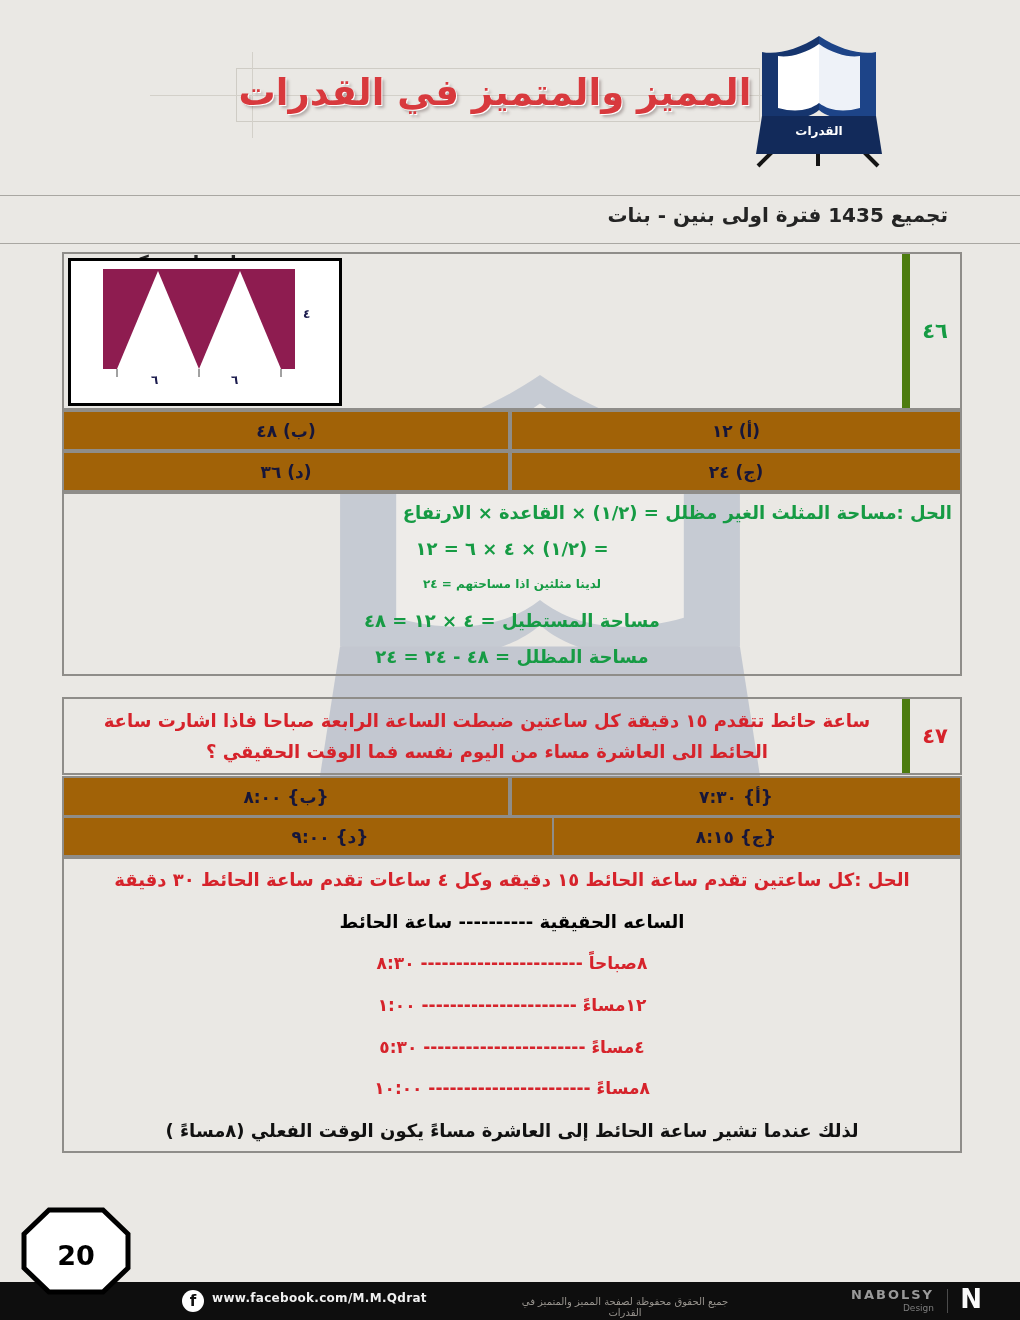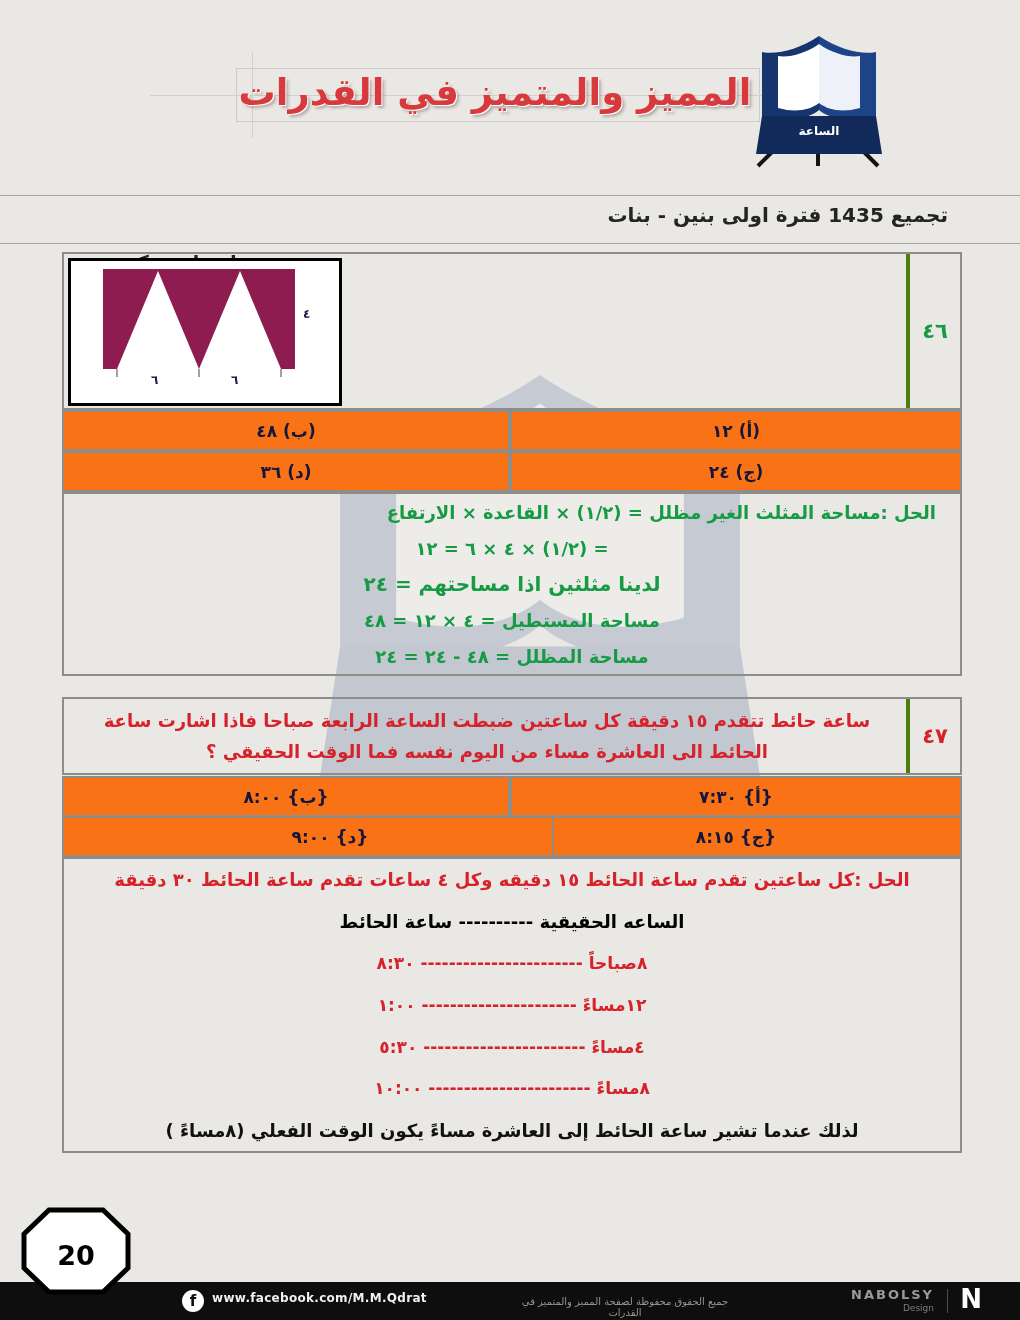--- a/index.html
+++ b/index.html
@@ -16,36 +16,36 @@
     text-align:center;font-size:37px;font-weight:bold;color:#d8393d;direction:rtl;z-index:2;
     text-shadow:1px 1px 0 #ffffff, 3px 3px 3px rgba(80,60,60,.35);
   }
   .logo{position:absolute;left:752px;top:24px;width:134px;height:144px;z-index:2;}
   .logo-badge{position:absolute;left:14px;top:100px;width:106px;text-align:center;color:#ffffff;font-size:12px;font-weight:bold;direction:rtl;}
   .subR{position:absolute;right:72px;top:203px;font-size:20px;font-weight:bold;color:#242424;direction:rtl;z-index:2;}
   .subL{position:absolute;left:112px;top:205px;font-size:19px;font-weight:bold;color:#242424;direction:rtl;z-index:2;margin-top:46px;}
   
   .qbox{position:absolute;left:62px;width:896px;border:2px solid #8f8d89;z-index:2;}
   .qnum{
-    position:absolute;top:0;right:0;bottom:0;width:50px;border-left:4px solid #4d7c0f;
+    position:absolute;top:0;right:0;bottom:0;width:50px;border-left:8px solid #4d7c0f;
     display:flex;align-items:center;justify-content:center;font-size:21px;font-weight:bold;
   }
   .green{color:#169b44;}
   .red{color:#d6232b;}
   .q46text{position:absolute;top:12px;right:64px;font-size:19px;font-weight:bold;color:#d6232b;direction:rtl;}
   .figure{position:absolute;left:4px;top:4px;width:268px;height:142px;background:#ffffff;border:3px solid #000000;}
   .figlabel{position:absolute;font-size:12px;font-weight:bold;color:#1c1c4e;}
   .opt{
-    position:absolute;height:37px;border:2px solid #8f8d89;background:#f97316;
+    position:absolute;height:37px;border:2px solid #8f8d89;background:#a16207;
     display:flex;align-items:center;justify-content:center;
     font-size:17px;font-weight:bold;color:#16163a;direction:rtl;z-index:2;
   }
   .solbox{position:absolute;left:62px;width:896px;border:2px solid #8f8d89;z-index:2;display:flex;flex-direction:column;}
   .solline{flex:1;display:flex;align-items:center;justify-content:center;font-weight:bold;direction:rtl;}
-  .solline.rightal{justify-content:flex-start;padding-right:24px;}
+  .solline.rightal{justify-content:flex-start;padding-right:8px;}
   .q47text{
     position:absolute;top:5px;right:62px;left:12px;bottom:5px;
     display:flex;align-items:center;justify-content:center;text-align:center;
     font-size:18px;line-height:31px;font-weight:bold;color:#d6232b;direction:rtl;
   }
   
   .watermark{position:absolute;left:305px;top:325px;opacity:.20;z-index:0;}
   
   .octwrap{position:absolute;left:20px;top:1206px;width:112px;height:90px;z-index:4;}
   .octnum{position:absolute;left:0;top:4px;width:112px;height:90px;display:flex;align-items:center;justify-content:center;font-size:27px;font-weight:bold;color:#000;}
@@ -81,21 +81,21 @@
   <svg width="134" height="144" viewBox="0 0 134 144">
     <path d="M20 128 L6 142" stroke="#141414" stroke-width="4"></path>
     <path d="M112 128 L126 142" stroke="#141414" stroke-width="4"></path>
     <path d="M66 128 L66 142" stroke="#141414" stroke-width="4"></path>
     <path d="M67 12 C 46 26, 24 31, 10 28 L 10 92 C 38 99, 58 94, 67 86 Z" fill="#16356e"></path>
     <path d="M67 12 C 88 26, 110 31, 124 28 L 124 92 C 96 99, 76 94, 67 86 Z" fill="#1d4488"></path>
     <path d="M67 20 C 53 30, 36 34, 26 32 L 26 84 C 44 89, 58 86, 67 79 Z" fill="#ffffff"></path>
     <path d="M67 20 C 81 30, 98 34, 108 32 L 108 84 C 90 89, 76 86, 67 79 Z" fill="#eef2f8"></path>
     <path d="M10 92 L124 92 L130 130 L4 130 Z" fill="#122a5a"></path>
   </svg>
-  <div class="logo-badge">الساعة</div>
+  <div class="logo-badge">القدرات</div>
 </div>
 
 <div class="rule" style="top:195px;"></div>
 <div class="subR">تجميع 1435 فترة اولى بنين - بنات</div>
 <div class="subL">حـل : احمد كرم</div>
 <div class="rule" style="top:243px;"></div>
 
 <div class="qbox" style="top:252px;height:154px;">
   <div class="qnum green">٤٦</div>
   <div class="figure">
@@ -114,21 +114,21 @@
 </div>
 
 <div class="opt" style="left:510px;top:410px;width:448px;">(أ) ١٢</div>
 <div class="opt" style="left:62px;top:410px;width:444px;">(ب) ٤٨</div>
 <div class="opt" style="left:510px;top:451px;width:448px;">(ج) ٢٤</div>
 <div class="opt" style="left:62px;top:451px;width:444px;">(د) ٣٦</div>
 
 <div class="solbox" style="top:492px;height:180px;">
   <div class="solline rightal green" style="font-size:18px;">الحل :مساحة المثلث الغير مظلل = (١/٢) × القاعدة × الارتفاع</div>
   <div class="solline green" style="font-size:18px;">= (١/٢) × ٤ × ٦ = ١٢</div>
-  <div class="solline green" style="font-size:20px;">لدينا مثلثين اذا مساحتهم = ٢٤</div>
+  <div class="solline green" style="font-size:12px;">لدينا مثلثين اذا مساحتهم = ٢٤</div>
   <div class="solline green" style="font-size:18px;">مساحة المستطيل = ٤ × ١٢ = ٤٨</div>
   <div class="solline green" style="font-size:18px;">مساحة المظلل = ٤٨ - ٢٤ = ٢٤</div>
 </div>
 
 <div class="qbox" style="top:697px;height:74px;">
   <div class="qnum red">٤٧</div>
   <div class="q47text">ساعة حائط تتقدم ١٥ دقيقة كل ساعتين ضبطت الساعة الرابعة صباحا فاذا اشارت ساعة الحائط الى العاشرة مساء من اليوم نفسه فما الوقت الحقيقي ؟</div>
 </div>
 
 <div class="opt" style="left:510px;top:776px;width:448px;">{أ} ٧:٣٠</div>

